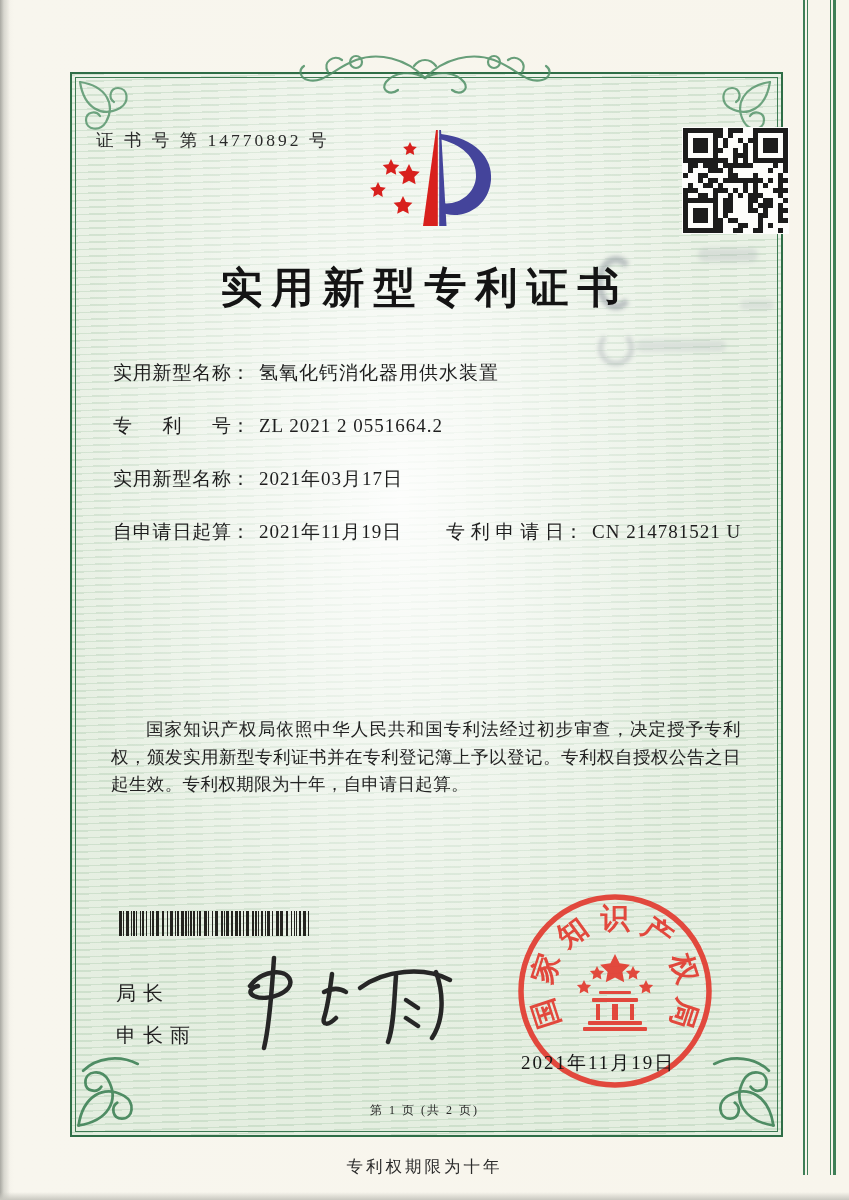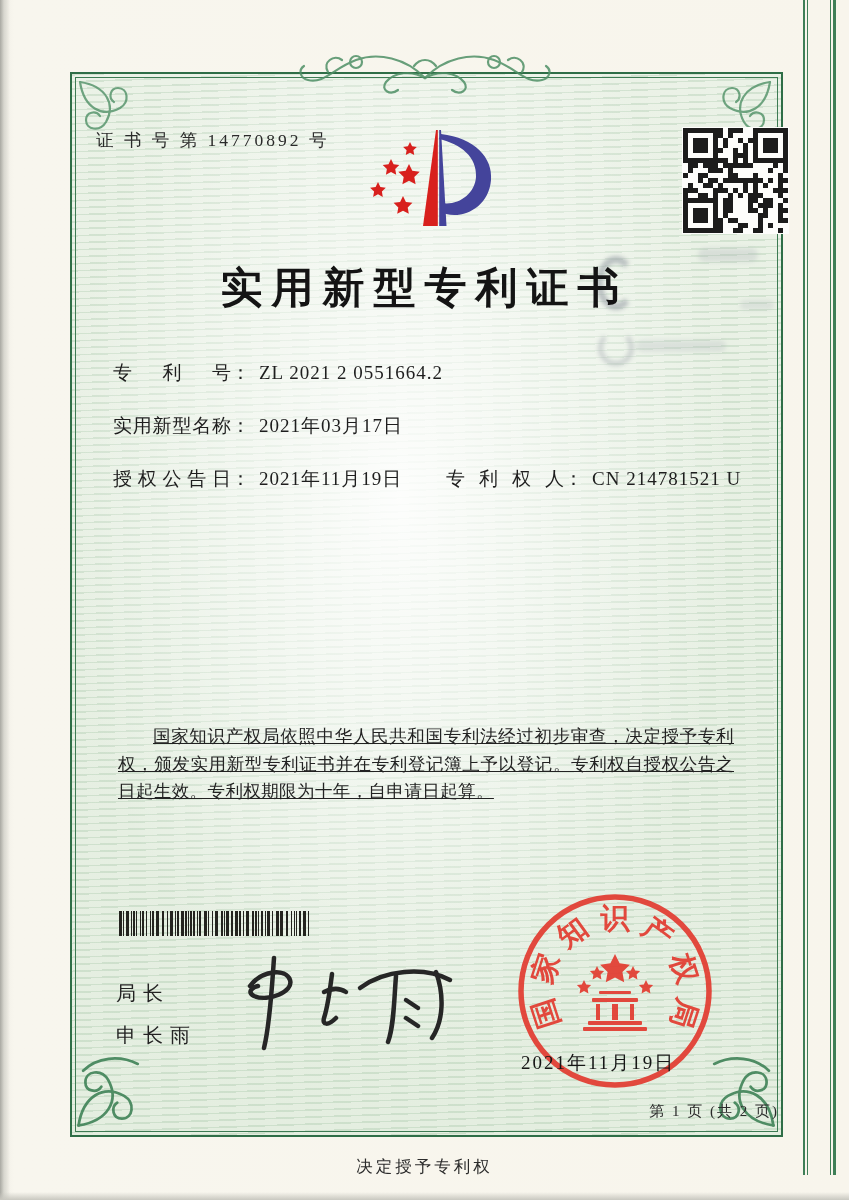--- a/index.html
+++ b/index.html
@@ -41,35 +41,35 @@
 
   .fields{position:absolute;left:113px;top:360px;width:640px;font-size:19px;color:#1e1e1e;}
   .frow{height:53px;white-space:nowrap;}
   .flabel{display:inline-block;width:118px;text-align:justify;text-align-last:justify;vertical-align:bottom;}
   .fcolon{margin-right:9px;}
   .fvalue{letter-spacing:1px;}
   .gcol1{display:inline-block;width:333px;}
 
   .paras{position:absolute;left:111px;top:716px;width:630px;font-size:17.5px;line-height:27.5px;
       color:#222;text-align:justify;letter-spacing:.4px;}
-  .paras p{margin:7px;text-indent:2em;text-decoration:underline;}
+  .paras p{margin:0;text-indent:2em;}
 
   .barcode{position:absolute;left:119px;top:911px;width:352px;height:25px;display:flex;align-items:stretch;}
   .barcode .b{background:#24241f;}
   .barcode .g{background:transparent;}
 
   .signer{position:absolute;left:116px;top:980px;font-size:20px;color:#232323;letter-spacing:7px;}
   .signer div{margin-bottom:15px;}
   .signature{position:absolute;left:228px;top:946px;}
 
   .seal{position:absolute;left:512px;top:888px;}
   .seal-date{position:absolute;left:521px;top:1050px;font-size:19px;letter-spacing:2px;color:#161616;z-index:5;}
 
-  .page-num{position:absolute;left:70px;top:1102px;width:709px;text-align:right;
-      font-size:15px;letter-spacing:2px;color:#2a2a2a;}
+  .page-num{position:absolute;left:70px;top:1102px;width:709px;text-align:center;
+      font-size:12px;letter-spacing:2px;color:#2a2a2a;}
   .back-note{position:absolute;left:70px;top:1156px;width:709px;text-align:center;
       font-size:16.5px;letter-spacing:3px;color:#2b2b2b;}
 
   
   .ghost{position:absolute;filter:blur(2px);pointer-events:none;}
   .ghost-g{left:596px;top:256px;width:26px;height:40px;border:7px solid #8e959e;
       border-right-color:transparent;border-radius:50%;opacity:.55;}
   .ghost-b1{left:698px;top:248px;width:60px;height:14px;background:#aab0b6;opacity:.28;border-radius:7px;}
   .ghost-b2{left:636px;top:340px;width:90px;height:12px;background:#aab0b6;opacity:.25;border-radius:6px;}
   .ghost-b3{left:598px;top:330px;width:26px;height:26px;border:5px solid #9aa0a8;border-top-color:transparent;
@@ -396,27 +396,30 @@
         <rect x="56" y="101" width="5" height="5" fill="#1c1c1c"></rect>
         <rect x="71" y="101" width="5" height="5" fill="#1c1c1c"></rect>
         <rect x="76" y="101" width="5" height="5" fill="#1c1c1c"></rect>
         <rect x="96" y="101" width="5" height="5" fill="#1c1c1c"></rect>
       </svg></div>
 
   <div class="title">实用新型专利证书</div>
 
   <div class="fields">
     <div class="frow">
+      <span class="flabel">实用新型名称</span><span class="fcolon">：</span><span class="fvalue">氢氧化钙消化器用供水装置</span>
+    </div>
+    <div class="frow">
       <span class="flabel">专利号</span><span class="fcolon">：</span><span class="fvalue">ZL 2021 2 0551664.2</span>
     </div>
     <div class="frow">
       <span class="flabel">实用新型名称</span><span class="fcolon">：</span><span class="fvalue">2021年03月17日</span>
     </div>
     <div class="frow">
-      <span class="gcol1"><span class="flabel">授权公告日</span><span class="fcolon">：</span><span class="fvalue">2021年11月19日</span></span><span><span class="flabel">专利权人</span><span class="fcolon">：</span><span class="fvalue">CN 214781521 U</span></span>
+      <span class="gcol1"><span class="flabel">自申请日起算</span><span class="fcolon">：</span><span class="fvalue">2021年11月19日</span></span><span><span class="flabel">专利申请日</span><span class="fcolon">：</span><span class="fvalue">CN 214781521 U</span></span>
     </div>
   </div>
 
   <div class="paras">
     <p>国家知识产权局依照中华人民共和国专利法经过初步审查，决定授予专利权，颁发实用新型专利证书并在专利登记簿上予以登记。专利权自授权公告之日起生效。专利权期限为十年，自申请日起算。</p>
   </div>
 
   <div class="barcode" id="barcode">
       <div class="b" style="width:3px"></div>
       <div class="g" style="width:1px"></div>
@@ -569,15 +572,15 @@
         <rect x="100" y="116" width="6" height="16"></rect>
         <rect x="118" y="116" width="4" height="16"></rect>
         <rect x="76" y="133" width="54" height="4" rx="1"></rect>
         <rect x="71" y="139" width="64" height="4" rx="1"></rect>
       </g>
     </svg>
   </div>
   <div class="seal-date">2021年11月19日</div>
 
   <div class="page-num">第 1 页 (共 2 页)</div>
-  <div class="back-note">决定授予专利权</div>
+  <div class="back-note">专利权期限为十年</div>
 
 </div>
 
 </body></html>

